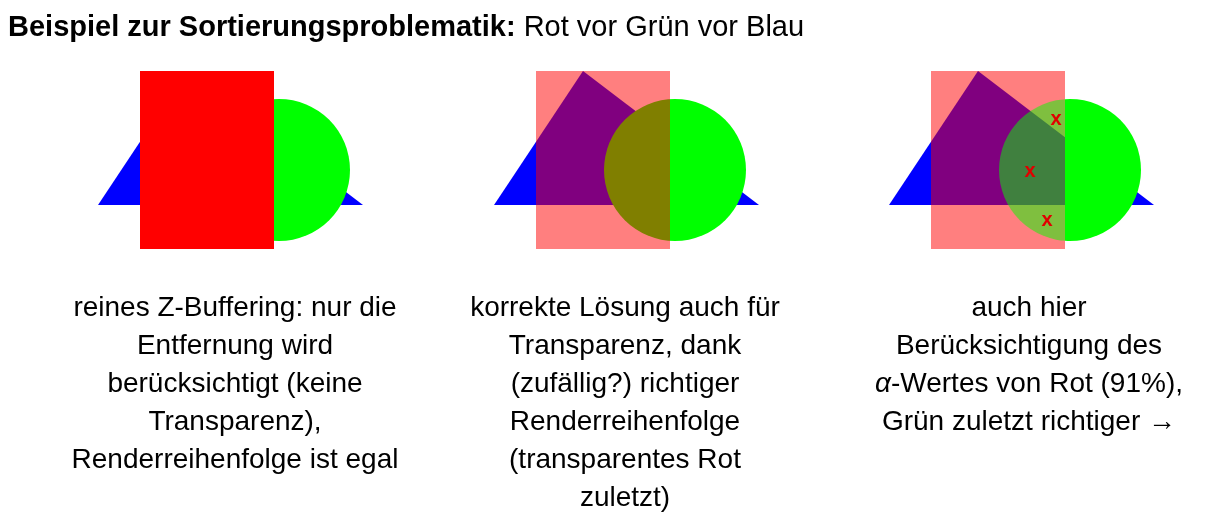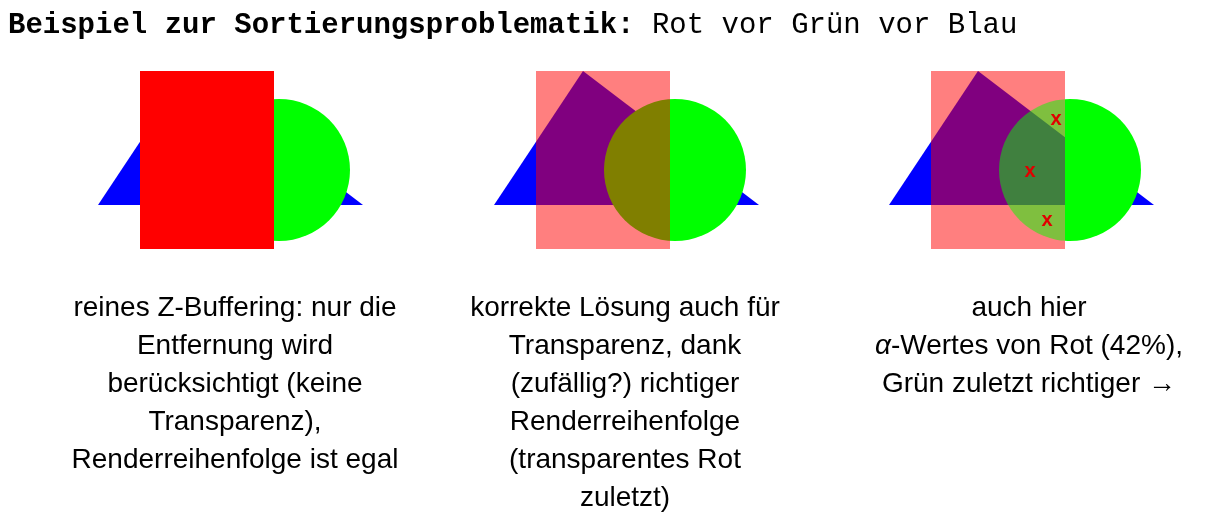--- a/index.html
+++ b/index.html
@@ -12,21 +12,20 @@
     color: #000000;
     overflow: hidden;
   }
   .title {
     position: absolute;
     left: 8px;
     top: 8px;
     font-size: 29px;
     line-height: 36px;
     white-space: pre;
-    font-family: Liberation Mono, monospace;
   }
   .title .bold { font-weight: 700; }
   .panel {
     position: absolute;
     top: 50px;
   }
   .panel-1 { left: 60px; }
   .panel-2 { left: 456px; }
   .panel-3 { left: 851px; }
   .mark {
@@ -97,17 +96,18 @@
     <div class="cap-line">korrekte Lösung auch für</div>
     <div class="cap-line">Transparenz, dank</div>
     <div class="cap-line">(zufällig?) richtiger</div>
     <div class="cap-line">Renderreihenfolge</div>
     <div class="cap-line">(transparentes Rot</div>
     <div class="cap-line">zuletzt)</div>
   </div>
 
   <div class="caption caption-3">
     <div class="cap-line">auch hier</div>
-    <div class="cap-line"><span class="alpha">α</span><span>-Wertes von Rot (42%),</span></div>
+    <div class="cap-line">Berücksichtigung des</div>
+    <div class="cap-line"><span class="alpha">α</span><span>-Wertes von Rot (91%),</span></div>
     <div class="cap-line">Grün zuletzt richtiger →</div>
   </div>
 
 </div>
 
 </body></html>

